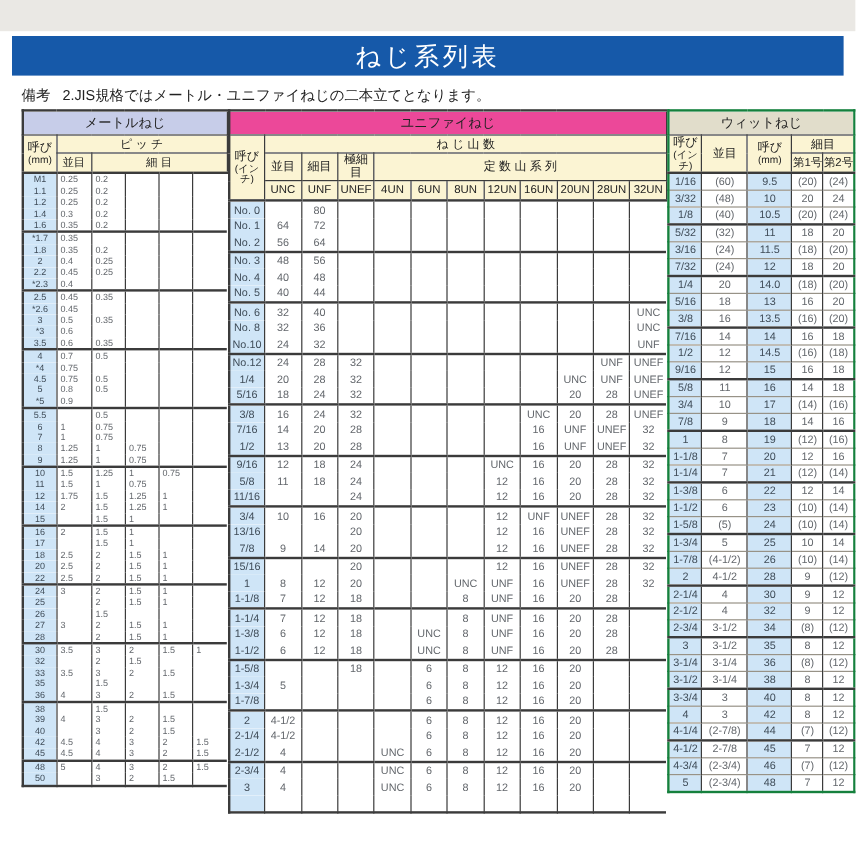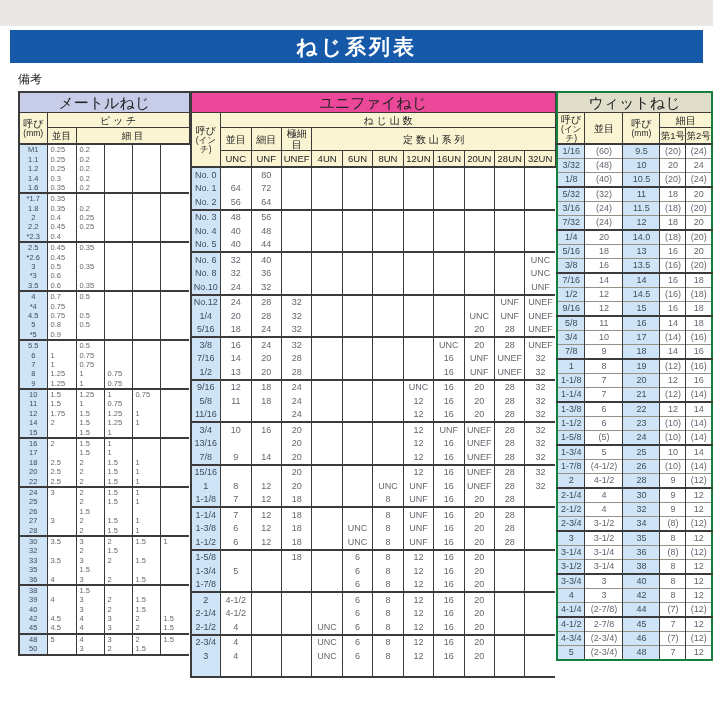--- a/index.html
+++ b/index.html
@@ -1,31 +1,31 @@
 <!DOCTYPE html>
 <html><head>
 <meta charset="utf-8">
 <style>
   html,body{margin:0;padding:0;}
   .page{width:713px;height:713px;background:#ffffff;position:relative;overflow:hidden;
         font-family:"Liberation Sans","DejaVu Sans",sans-serif;}
   .topstrip{height:26px;width:100%;background:#eae8e4;}
   .titlebar{margin:4px 10px 0 10px;height:33px;background:#1659a9;color:#fff;
             display:flex;align-items:center;justify-content:center;
-            font-size:21px;font-weight:bold;letter-spacing:3px;text-align:right;}
+            font-size:21px;font-weight:normal;letter-spacing:3px;text-align:right;}
   .notes{margin:9px 0 0 18px;font-size:12px;color:#222;display:flex;gap:10px;line-height:1.2;}
   .notes-label{white-space:nowrap;}
   .tables{margin:5px 0 0 18px;display:flex;align-items:flex-start;}
   table{border-collapse:collapse;table-layout:fixed;}
   .t-metric{width:170px;border:2px solid #3b3b3b;border-right-width:0;}
   .t-unified{width:367px;border:2px solid #3b3b3b;border-right-width:0;}
   .t-whit{width:155px;border:2px solid #15803d;}
   th{background:#fbf4d3;font-weight:normal;color:#222;border:1px solid #3b3b3b;
      padding:0;font-size:10px;line-height:1.1;overflow:hidden;}
-  tr.band th{font-size:15px;height:19px;border-bottom:1.5px solid #3b3b3b;font-family:Liberation Serif, serif;}
+  tr.band th{font-size:11px;height:19px;border-bottom:1.5px solid #3b3b3b;font-family:Liberation Serif, serif;}
   .t-metric tr.band th{background:#c7cde9;}
   .t-unified tr.band th{background:#ec4899;}
   .t-whit tr.band th{background:#e1ddcb;}
   .hA th{height:14px;}
   .hB th{height:14px;}
   .hC th{height:15px;font-size:9.5px;}
   th .unit{font-size:8.5px;}
   tbody td{padding:0;text-align:center;color:#63676c;line-height:1;
            white-space:nowrap;overflow:hidden;border:0 solid #3b3b3b;}
   tbody td + td{border-left:1px solid #3b3b3b;}
@@ -41,20 +41,21 @@
 </head>
 <body>
 
 <div class="page">
   <div class="topstrip"></div>
   <div class="titlebar">ねじ系列表</div>
 
   <div class="notes">
     <span class="notes-label">備考</span>
     <span class="notes-lines">
+      <div>2.JIS規格ではメートル・ユニファイねじの二本立てとなります。</div>
     </span>
   </div>
 
   <div class="tables">
 
     <table class="t-metric">
       <colgroup>
           <col style="width:28px">
           <col style="width:29px">
           <col style="width:28px">

